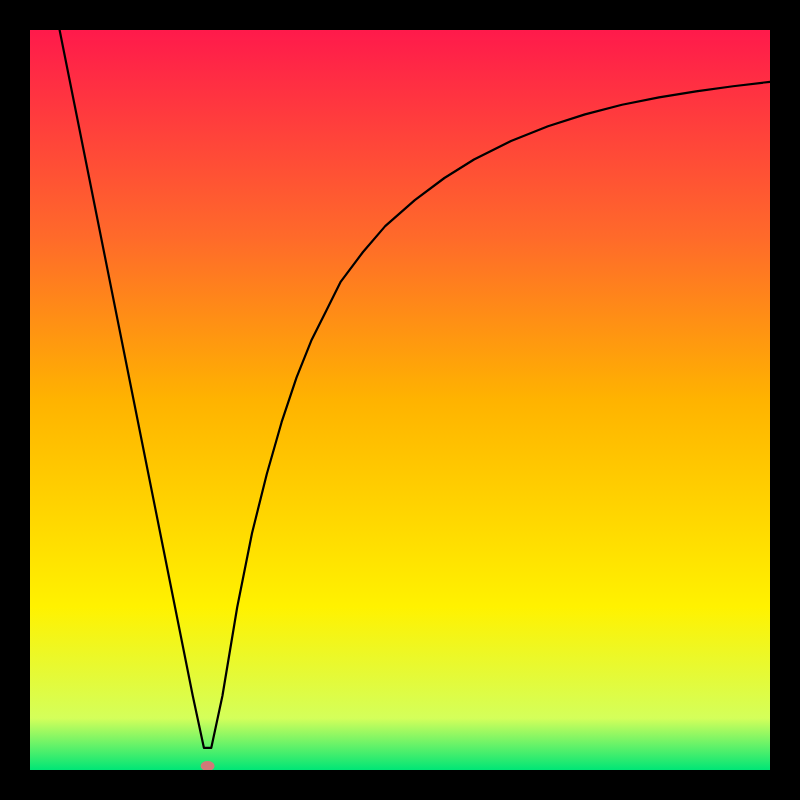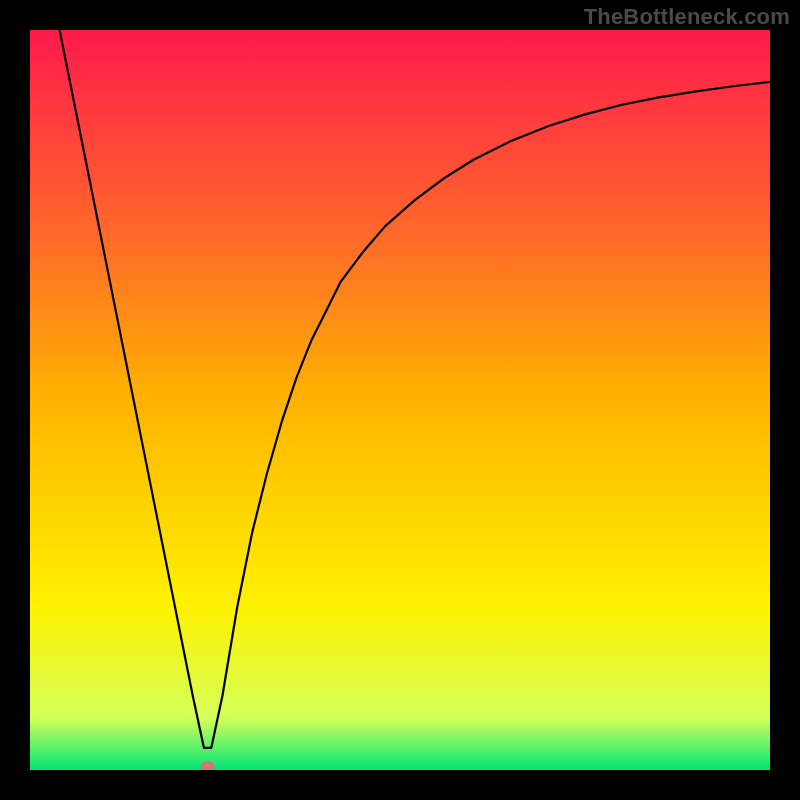--- a/index.html
+++ b/index.html
@@ -37,21 +37,20 @@
   .plot-area svg {
     display: block;
     width: 100%;
     height: 100%;
   }
 </style>
 </head>
 <body>
 
 <div class="frame">
-  <div class="watermark">TheBottleneck.com</div>
   <div class="plot-area">
     <svg viewBox="0 0 740 740" preserveAspectRatio="none">
       <defs>
         <linearGradient id="bg-grad" x1="0" y1="0" x2="0" y2="1">
           <stop offset="0%" stop-color="#ff1a4b"></stop>
           <stop offset="28%" stop-color="#ff6a2a"></stop>
           <stop offset="50%" stop-color="#ffb300"></stop>
           <stop offset="78%" stop-color="#fff200"></stop>
           <stop offset="93%" stop-color="#d4ff5a"></stop>
           <stop offset="100%" stop-color="#00e676"></stop>

